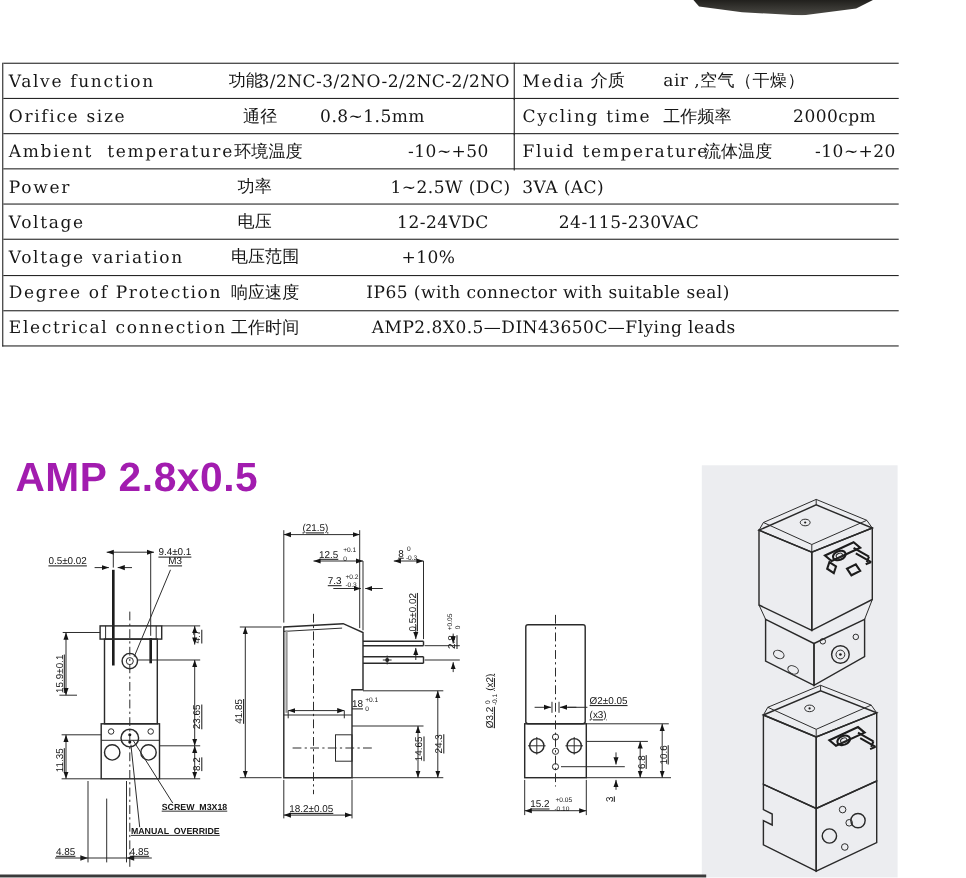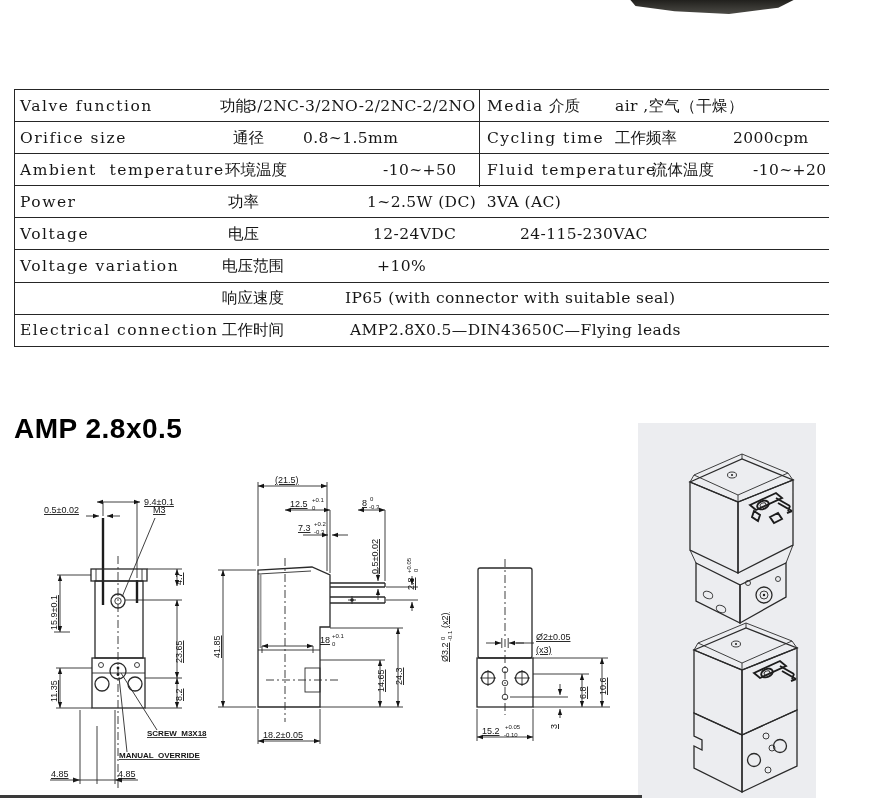--- a/index.html
+++ b/index.html
@@ -1,30 +1,30 @@
 <!DOCTYPE html>
 <html><head>
 <meta charset="utf-8">
 <style>
   html,body{margin:0;padding:0;background:#fff;}
   #page{position:relative;width:878px;height:798px;background:#ffffff;overflow:hidden;
         font-family:"DejaVu Serif",serif;}
   
-  #spec-table{position:absolute;left:14px;top:57px;width:814px;
-              border-left:1.5px solid #262626;border-bottom:1.5px solid #262626;margin-top:32px;}
+  #spec-table{position:absolute;left:2px;top:57px;width:814px;
+              border-left:1.5px solid #262626;border-bottom:1.5px solid #262626;}
   .trow{position:relative;height:31.1px;border-top:1.5px solid #262626;}
   .vdiv{position:absolute;left:464px;top:-1.5px;bottom:-1.5px;width:0;border-left:1.5px solid #262626;}
   .t{position:absolute;top:50%;transform:translateY(-50%);white-space:pre;
      font-size:15.5px;color:#161616;}
   .lbl{letter-spacing:1.5px;}
   .val{letter-spacing:0.4px;}
   .t sup{font-size:10px;}
   
   #section-title{position:absolute;left:14px;top:413px;font-family:"Liberation Sans",sans-serif;
-     font-weight:bold;font-size:28px;letter-spacing:0.5px;color:#000000;}
+     font-weight:bold;font-size:37px;letter-spacing:0.5px;color:#a21caf;}
   
   #photo-frag{position:absolute;left:627px;top:0;width:170px;height:14px;
      background:linear-gradient(180deg,#21201d,#4c4b46);
      clip-path:polygon(2% 0,98% 0,89% 55%,60% 100%,28% 80%,5% 42%);}
   
   #iso-panel{position:absolute;left:638px;top:423px;width:178px;height:375px;background:#ecedf0;}
   
   #bottom-rule{position:absolute;left:0;top:795px;width:642px;height:3px;background:#3a3a3a;}
   
   svg{position:absolute;overflow:visible;}
@@ -85,20 +85,21 @@
       <span class="t" style="left:213px">电压</span>
       <span class="t val" style="left:358px">12-24VDC</span>
       <span class="t val" style="left:505px">24-115-230VAC</span>
     </div>
     <div class="trow">
       <span class="t lbl" style="left:5px">Voltage variation</span>
       <span class="t" style="left:207px">电压范围</span>
       <span class="t val" style="left:362px">+10%</span>
     </div>
     <div class="trow">
+      <span class="t lbl" style="left:5px">Degree of Protection</span>
       <span class="t" style="left:207px">响应速度</span>
       <span class="t val" style="left:330px">IP65 (with connector with suitable seal)</span>
     </div>
     <div class="trow">
       <span class="t lbl" style="left:5px">Electrical connection</span>
       <span class="t" style="left:207px">工作时间</span>
       <span class="t val" style="left:335px">AMP2.8X0.5—DIN43650C—Flying leads</span>
     </div>
   </div>
 

